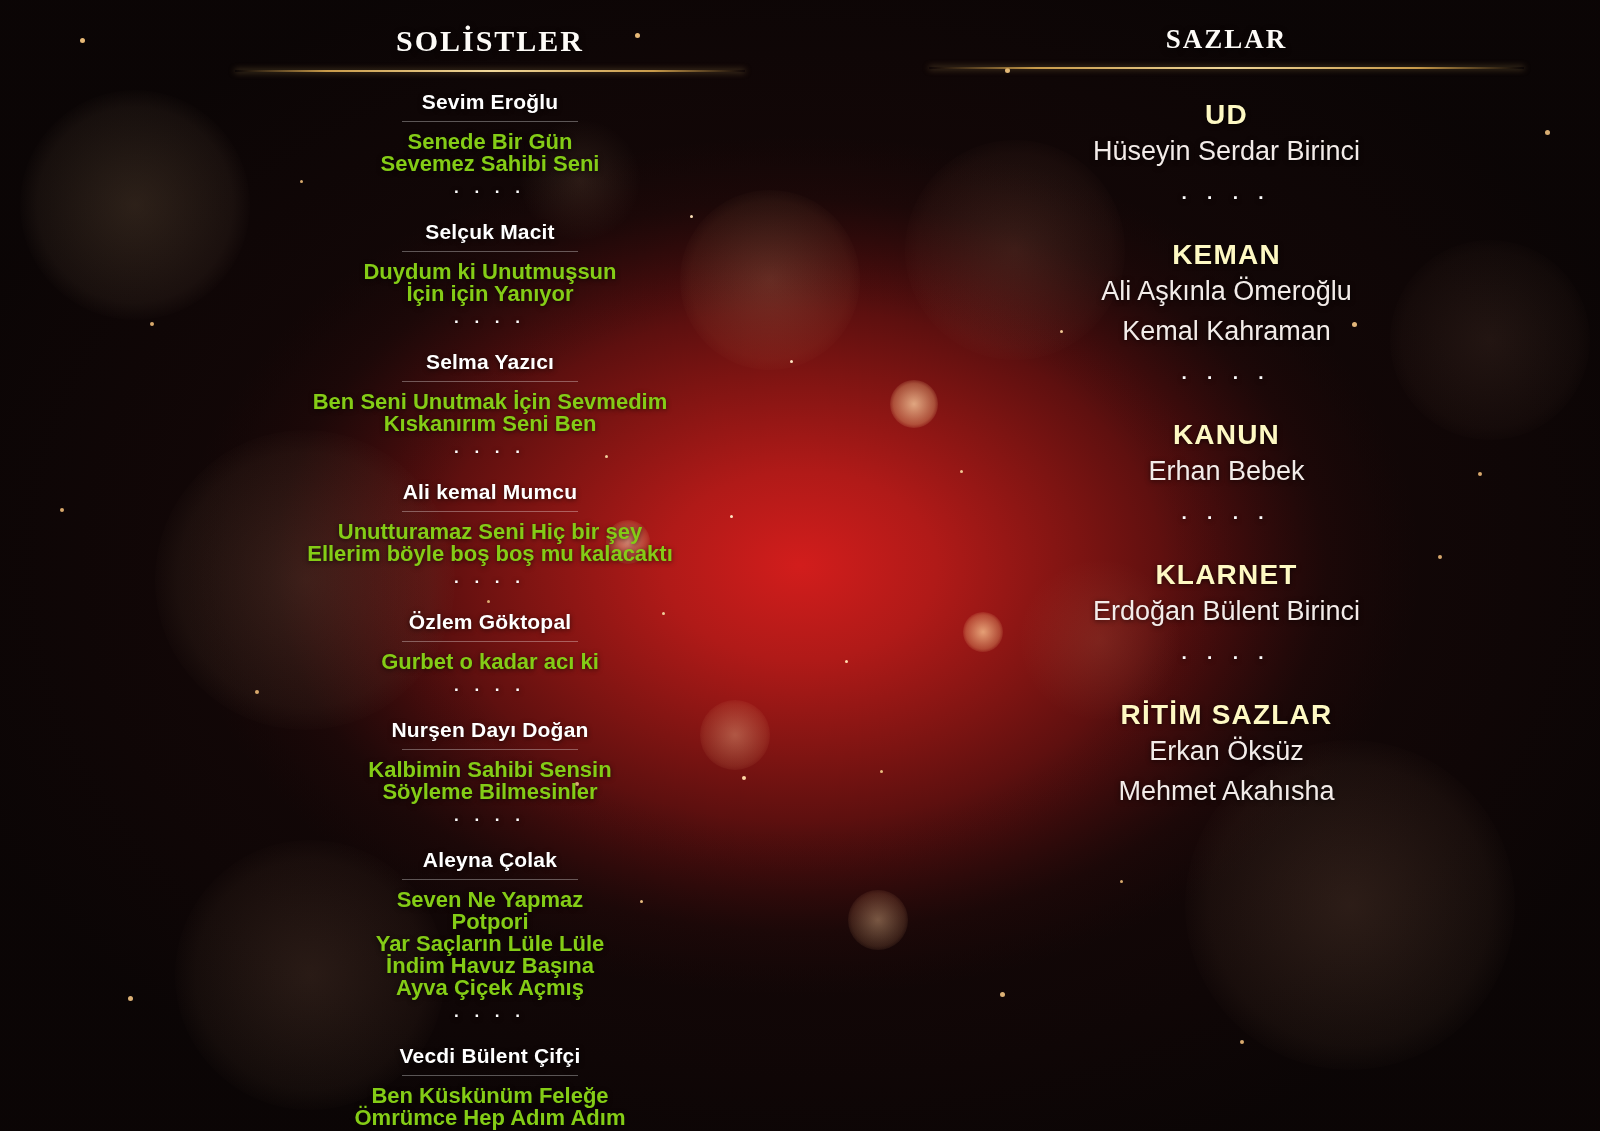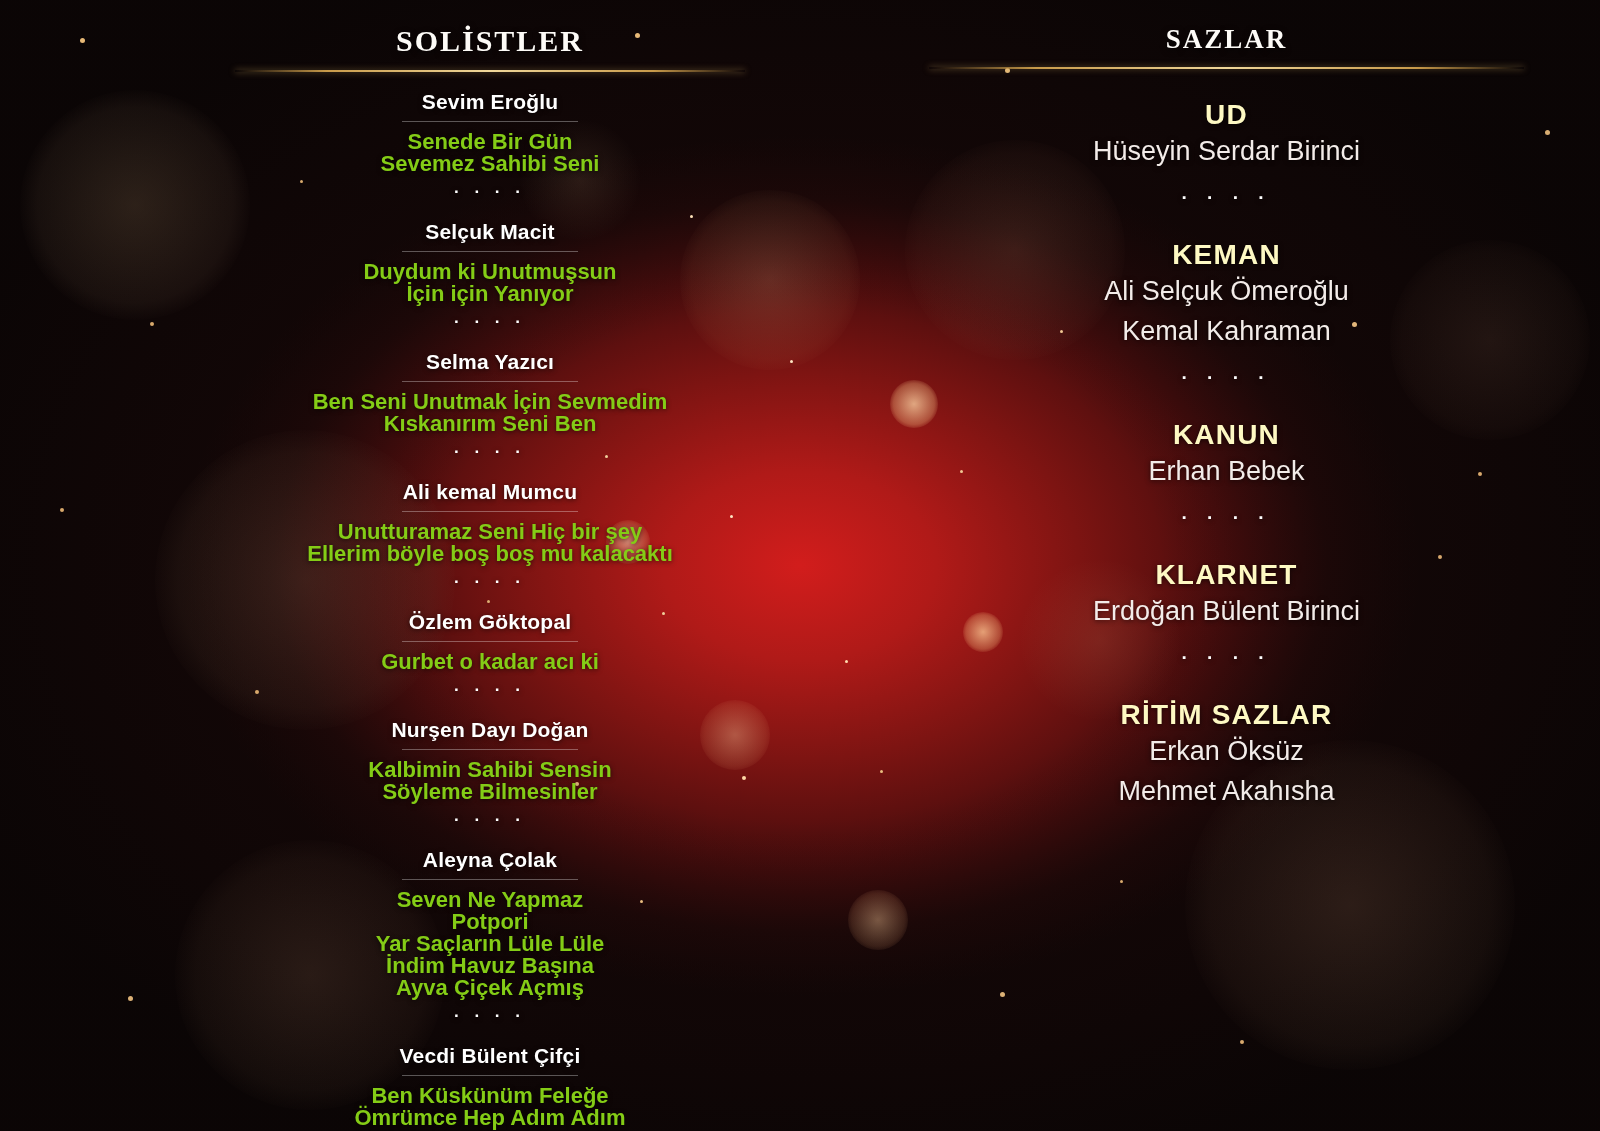--- a/index.html
+++ b/index.html
@@ -255,21 +255,21 @@
     <div class="rule"></div>
 
     <div class="inst-block">
       <div class="inst-name">UD</div>
       <div class="player">Hüseyin Serdar Birinci</div>
       <div class="dots">· · · ·</div>
     </div>
 
     <div class="inst-block">
       <div class="inst-name">KEMAN</div>
-      <div class="player">Ali Selçuk Ömeroğlu</div>
+      <div class="player">Ali Aşkınla Ömeroğlu</div>
       <div class="player">Kemal Kahraman</div>
       <div class="dots">· · · ·</div>
     </div>
 
     <div class="inst-block">
       <div class="inst-name">KANUN</div>
       <div class="player">Erhan Bebek</div>
       <div class="dots">· · · ·</div>
     </div>
 

